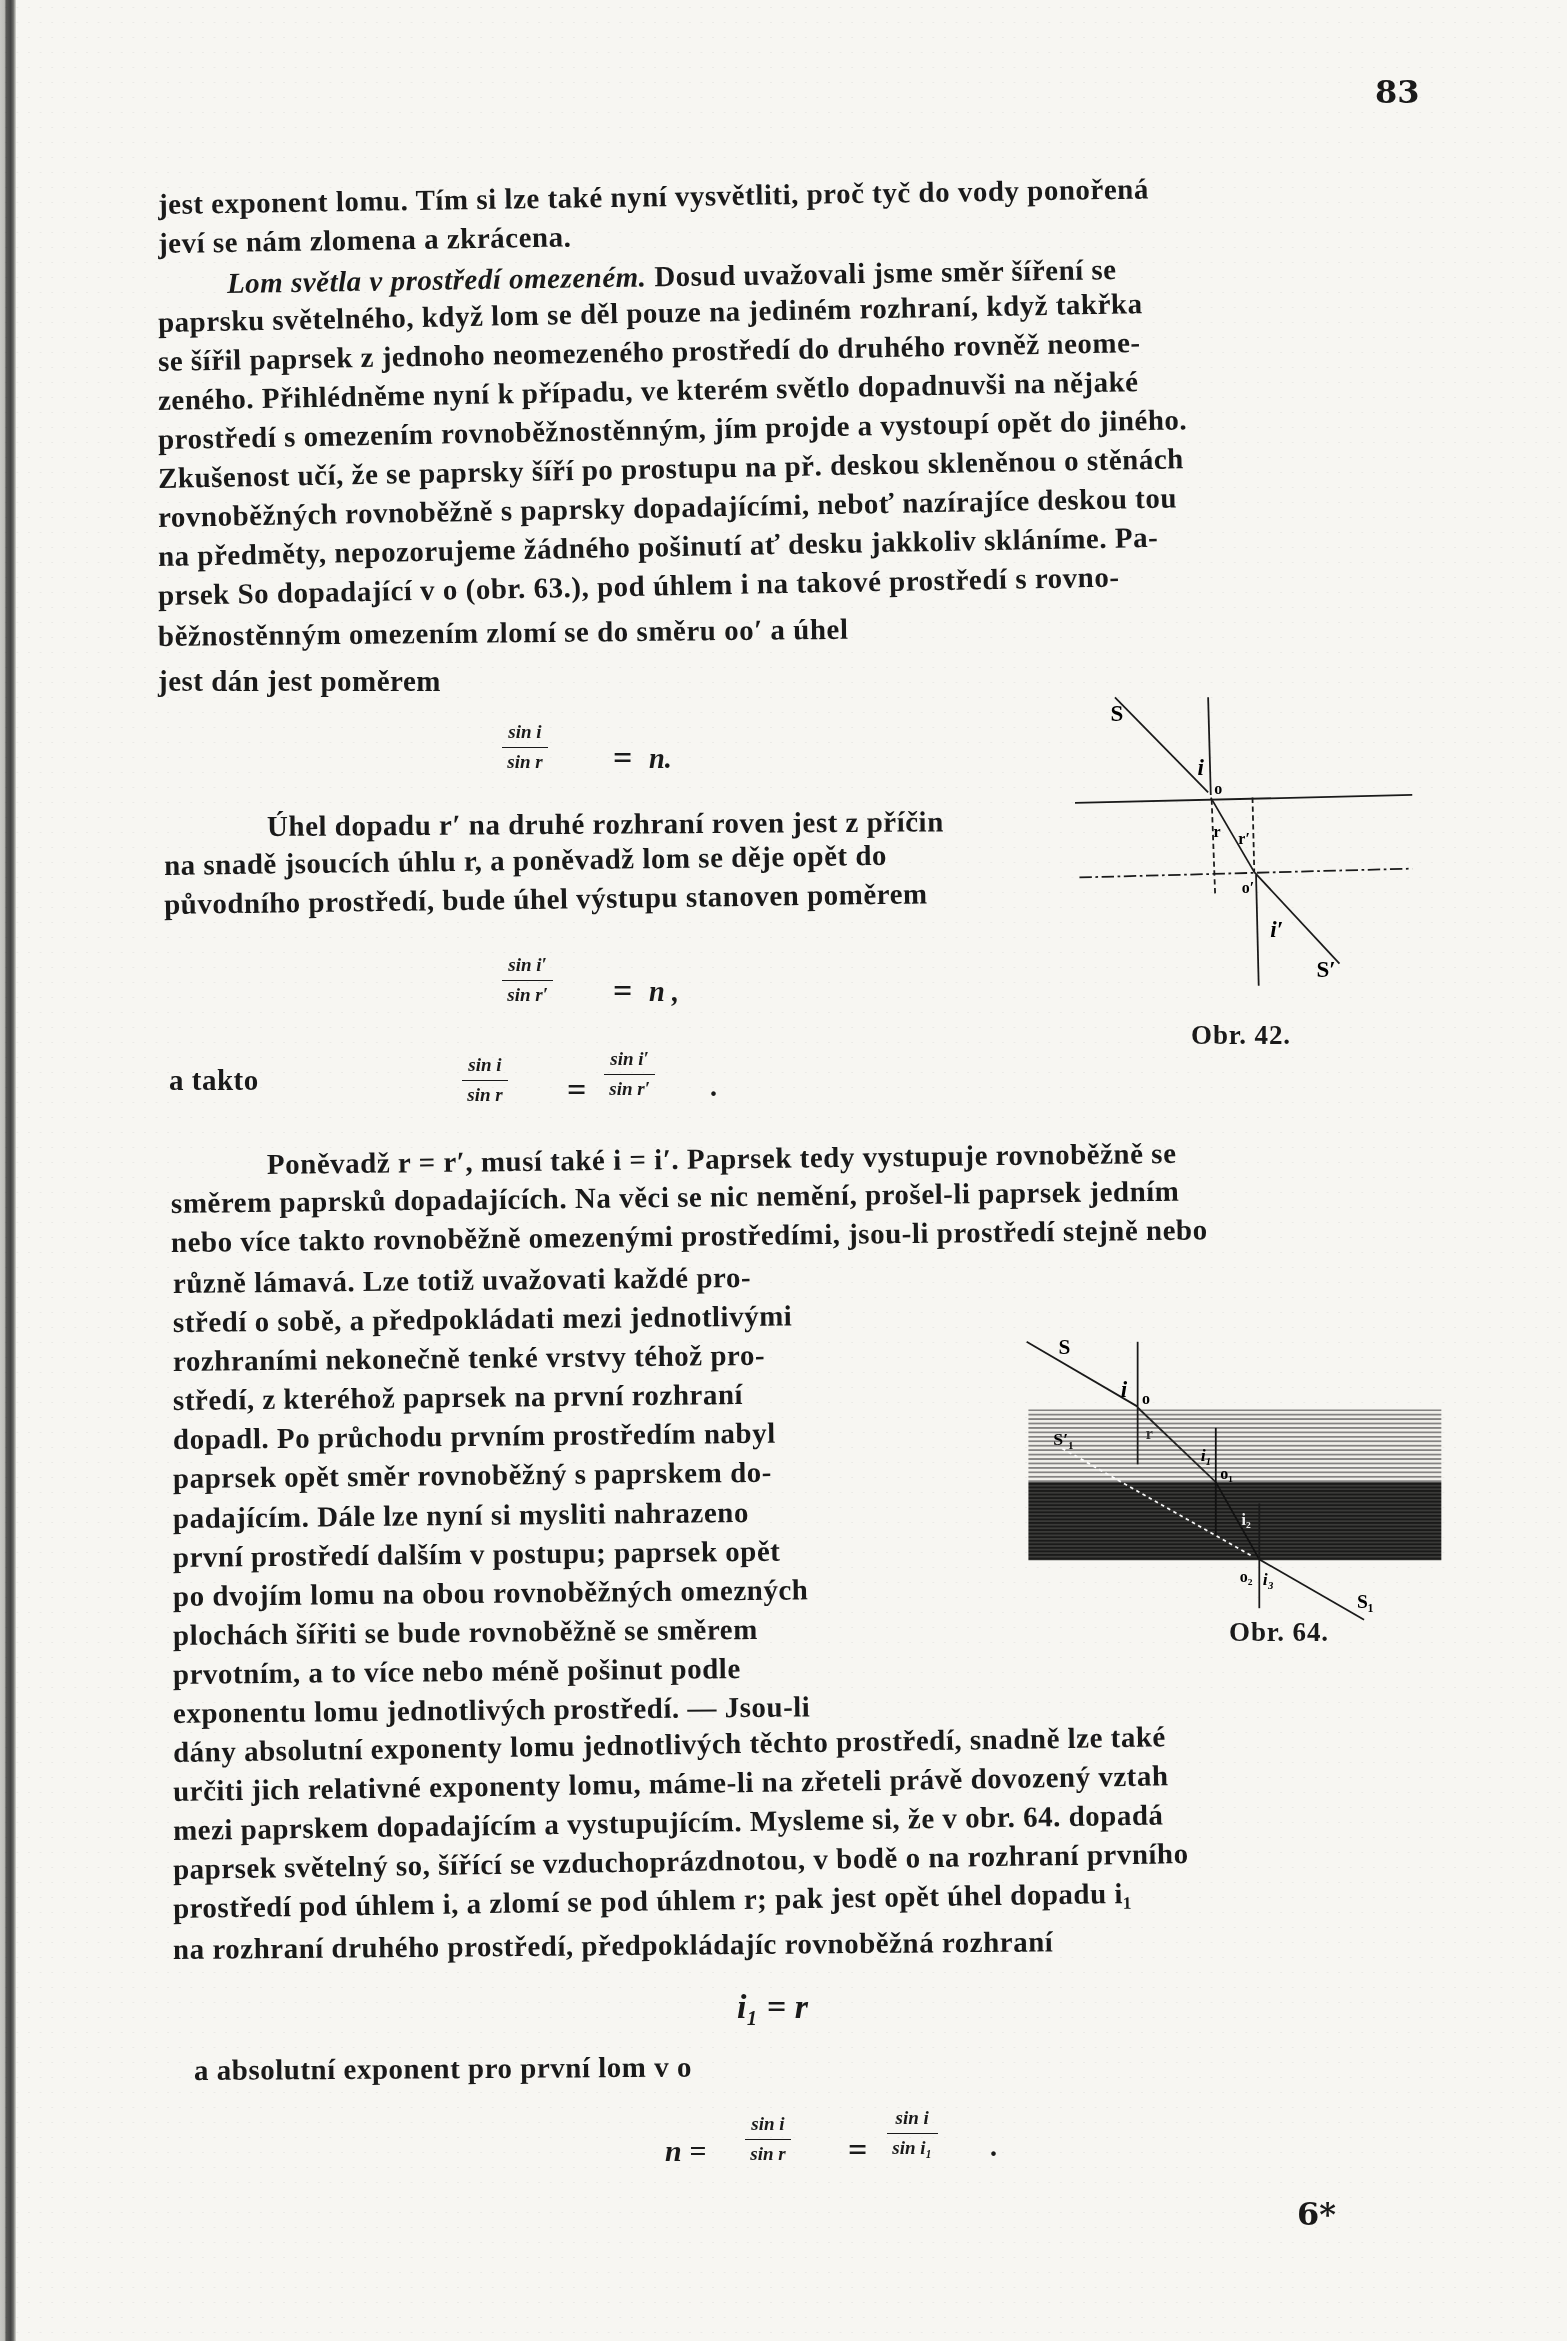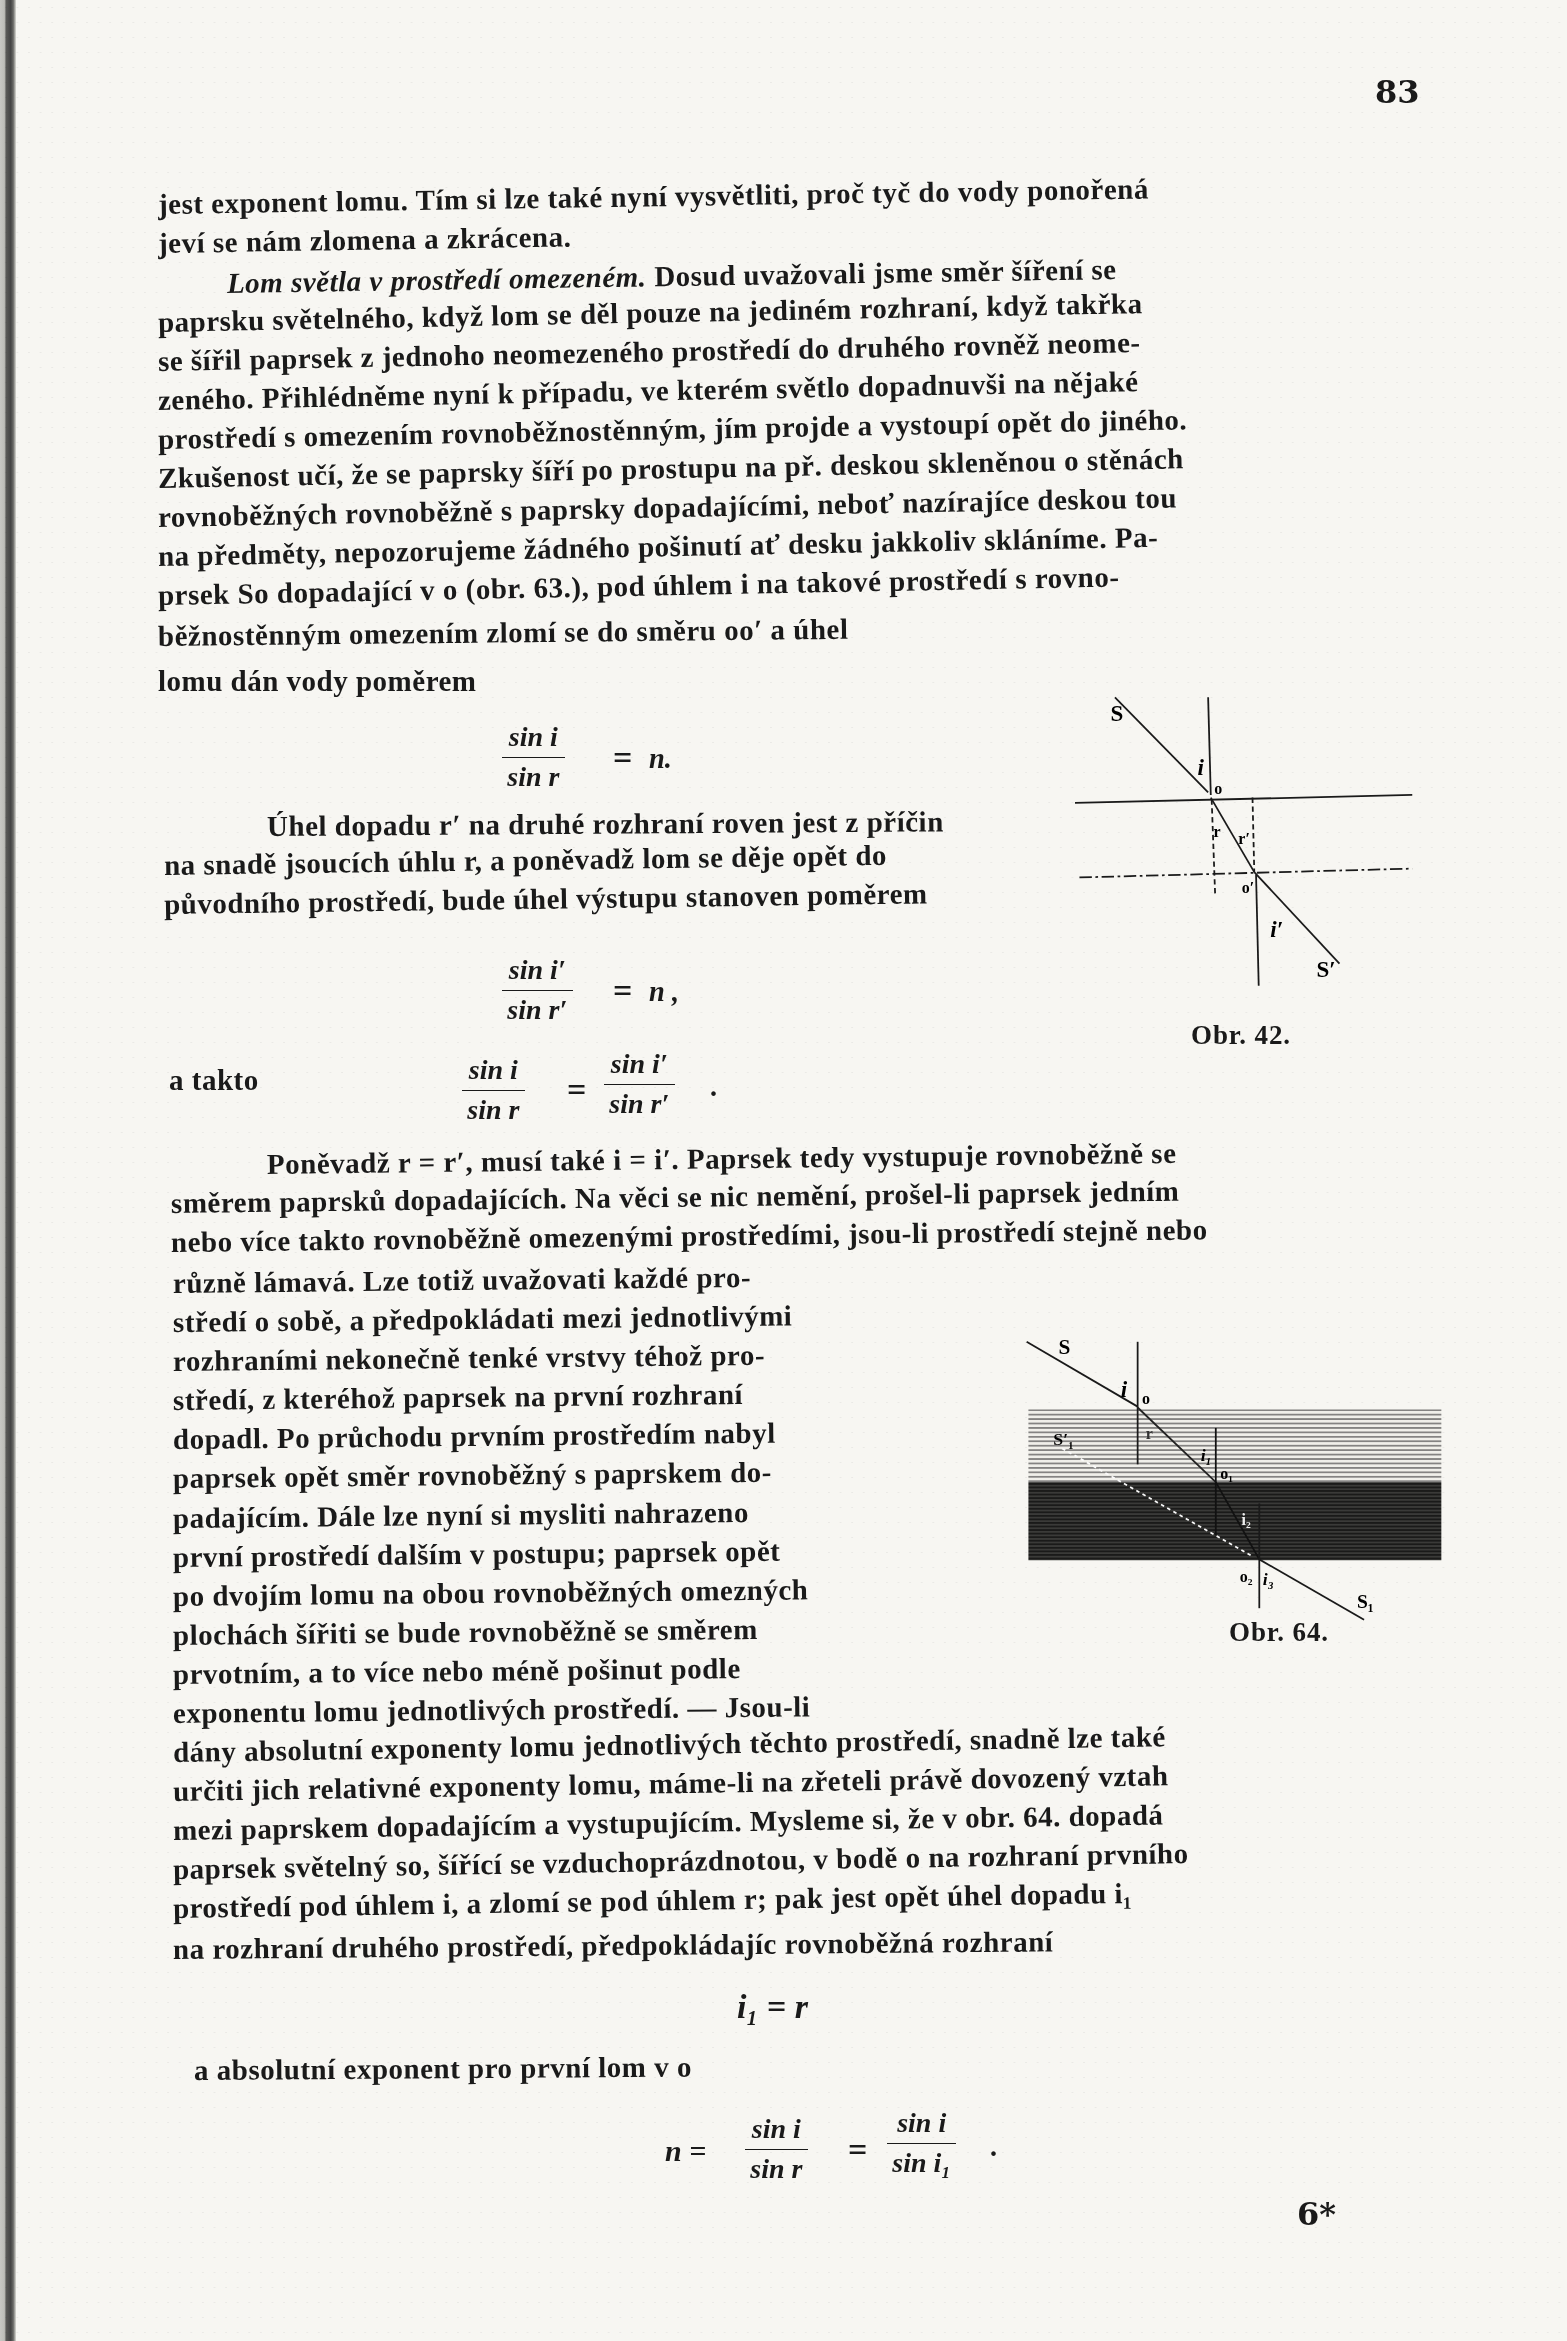--- a/index.html
+++ b/index.html
@@ -17,21 +17,21 @@
   .pgnum { position:absolute; left:1375px; top:73px; font-size:32px; font-weight:bold;text-align:center; }
   .pgfoot { position:absolute; left:1297px; top:2195px; font-size:32px; font-weight:bold; }
   .line {
     position:absolute; white-space:nowrap; font-size:29px;
     letter-spacing:0.5px; transform-origin:left center;
     font-family:"Liberation Serif","DejaVu Serif",serif;
     font-weight:bold;
   }
   .it { font-style:italic; }
   .frac { position:absolute; display:inline-flex; flex-direction:column; align-items:center;
-    font-family:"Liberation Serif",serif; font-style:italic; font-weight:bold; font-size:28px; }
+    font-family:"Liberation Serif",serif; font-style:italic; font-weight:bold; font-size:19px; }
   .frac .num { padding:0 5.3px 3.6px; }
   .frac .den { padding:3.6px 5.3px 0; border-top:1.8px solid #1a1a1a; }
   .eqsym { position:absolute; font-family:"Liberation Serif",serif; font-size:34px; font-weight:bold; }
   .eqtail { position:absolute; font-family:"Liberation Serif",serif; font-style:italic; font-weight:bold; font-size:28.4px; }
   .caption { position:absolute; font-family:"Liberation Serif",serif; font-size:27px; font-weight:bold; letter-spacing:0.9px; }
   svg text { font-family:"Liberation Serif",serif; font-weight:bold; }
 </style>
 </head>
 <body>
 
@@ -49,21 +49,21 @@
 </div>
 <div class="line" style="left:158px;top:306px;transform:rotate(-1.1deg)">paprsku světelného, když lom se děl pouze na jediném rozhraní, když takřka</div>
 <div class="line" style="left:158px;top:345px;transform:rotate(-1.1deg)">se šířil paprsek z jednoho neomezeného prostředí do druhého rovněž neome-</div>
 <div class="line" style="left:158px;top:384px;transform:rotate(-1.1deg)">zeného. Přihlédněme nyní k případu, ve kterém světlo dopadnuvši na nějaké</div>
 <div class="line" style="left:158px;top:423px;transform:rotate(-1.1deg)">prostředí s omezením rovnoběžnostěnným, jím projde a vystoupí opět do jiného.</div>
 <div class="line" style="left:158px;top:462px;transform:rotate(-1.1deg)">Zkušenost učí, že se paprsky šíří po prostupu na př. deskou skleněnou o stěnách</div>
 <div class="line" style="left:158px;top:501px;transform:rotate(-1.1deg)">rovnoběžných rovnoběžně s paprsky dopadajícími, neboť nazírajíce deskou tou</div>
 <div class="line" style="left:158px;top:540px;transform:rotate(-1.1deg)">na předměty, nepozorujeme žádného pošinutí ať desku jakkoliv skláníme. Pa-</div>
 <div class="line" style="left:158px;top:579px;transform:rotate(-1.1deg)">prsek So dopadající v o (obr. 63.), pod úhlem i na takové prostředí s rovno-</div>
 <div class="line" style="left:158px;top:620px;transform:rotate(-0.6deg)">běžnostěnným omezením zlomí se do směru oo′ a úhel</div>
-<div class="line" style="left:158px;top:665px">lomu dán vody poměrem</div>
+<div class="line" style="left:158px;top:665px">jest dán jest poměrem</div>
 
 <div class="frac" style="left:502px;top:721px">
   <span class="num">sin i</span>
   <span class="den">sin r</span>
 </div>
 <div class="eqsym" style="left:613px;top:739px">=</div>
 <div class="eqtail" style="left:649px;top:743px">n.</div>
 
 <div class="line" style="left:267px;top:810px;transform:rotate(-0.4deg)">Úhel dopadu r′ na druhé rozhraní roven jest z příčin</div>
 <div class="line" style="left:164px;top:849px;transform:rotate(-0.8deg)">na snadě jsoucích úhlu r, a poněvadž lom se děje opět do</div>

